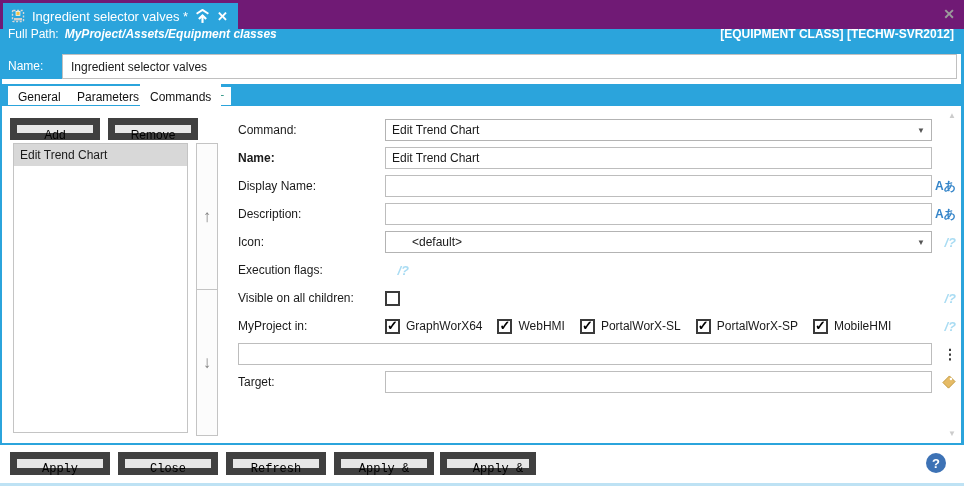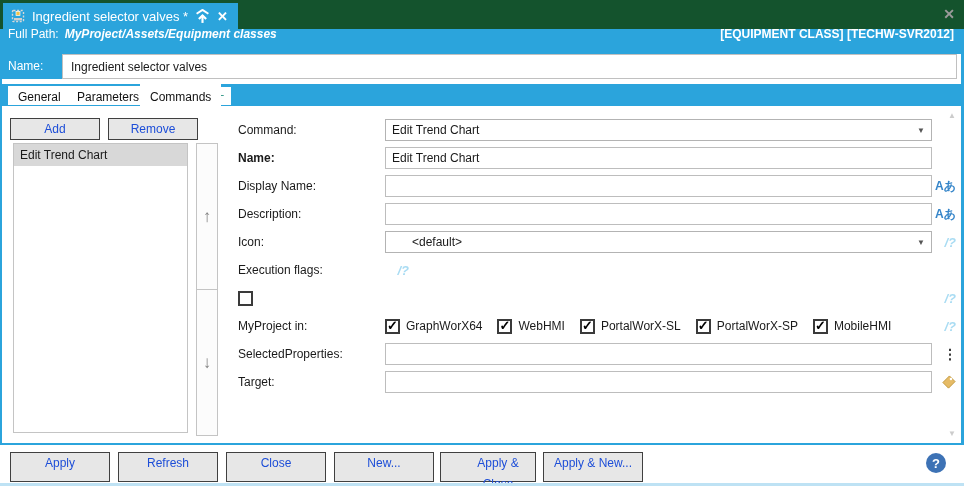--- a/index.html
+++ b/index.html
@@ -3,21 +3,21 @@
 <meta charset="utf-8">
 <style>
   * { box-sizing: border-box; }
   html,body { margin:0; padding:0; }
   body {
     width:964px; height:486px; position:relative; overflow:hidden;
     background:#ffffff; font-family:"Liberation Sans", sans-serif; font-size:12px; color:#1a1a1a;
   }
 
   
-  .title-row { position:absolute; left:0; top:0; width:964px; height:29px; background:#14532d; }
+  .title-row { position:absolute; left:0; top:0; width:964px; height:29px; background:#701a75; }
   .doc-tab {
     position:absolute; left:3px; top:3px; height:26px; background:#2BA4DC; color:#fff;
     display:flex; align-items:center; padding:0 10px 0 8px; gap:7px; font-size:13px;
   }
   .doc-tab .ttl { white-space:nowrap; }
   .doc-tab .tab-x { color:#fff; font-size:13px; font-weight:bold; cursor:default; }
   .win-close { position:absolute; right:9px; top:6px; color:#9b9b9b; font-size:14px; font-weight:bold; }
 
   
   .path-bar {
@@ -54,22 +54,22 @@
 
   
   .border-left  { position:absolute; left:0; top:29px; width:2px;  height:416px; background:#2BA4DC; }
   .border-right { position:absolute; right:0; top:29px; width:3px; height:416px; background:#2BA4DC; }
   .footer-line  { position:absolute; left:0; top:443px; width:964px; height:2px; background:#2BA4DC; }
   .bottom-strip { position:absolute; left:0; top:483px; width:964px; height:3px; background:#BEE2F4; }
 
   
   .content { position:absolute; left:0; top:106px; width:964px; height:337px; background:#fff; }
   .btn {
-    background:#e7e7e7; border:1px solid #404040; font-family:"Liberation Sans", sans-serif;
-    font-size:12px; color:#1d4ed8; text-align:center; cursor:default;
+    background:#e7e7e7; border:7px solid #404040; font-family:"Liberation Sans", sans-serif;
+    font-size:12px; color:#000000; text-align:center; cursor:default;
   }
   .add-btn    { position:absolute; left:10px;  top:12px; width:90px; height:22px; line-height:20px; }
   .remove-btn { position:absolute; left:108px; top:12px; width:90px; height:22px; line-height:20px; }
   .cmd-list {
     position:absolute; left:13px; top:37px; width:175px; height:290px;
     border:1px solid #c4c4c4; background:#fff;
   }
   .list-item { height:22px; line-height:22px; padding-left:6px; }
   .list-item.checked { background:#d8d8d8; }
   .arrow-col { position:absolute; left:196px; top:37px; width:22px; height:294px; }
@@ -110,21 +110,21 @@
     font-size:13px; font-weight:bold; color:#000; line-height:1;
   }
   .cb .box.checked::after { content:"✓"; margin-top:-2px; }
   .cb .cbl { margin-left:6px; }
   .loc-icon { color:#3585C9; font-weight:bold; font-size:12px; }
   .alias-icon { color:#A9DCF3; font-weight:bold; font-style:italic; font-size:13px; letter-spacing:0px; }
   .more-icon { color:#3a3a3a; font-weight:bold; font-size:14px; letter-spacing:-1px; }
 
   
   .footer { position:absolute; left:0; top:445px; width:964px; height:38px; background:#fff; }
-  .fbtn { position:absolute; top:7px; height:30px; line-height:21px; }
+  .fbtn { position:absolute; top:7px; height:23px; line-height:21px;font-family:Liberation Mono, monospace; }
   .fbtn:nth-child(1) { left:10px;  width:100px; }
   .fbtn:nth-child(2) { left:118px; width:100px; }
   .fbtn:nth-child(3) { left:226px; width:100px; }
   .fbtn:nth-child(4) { left:334px; width:100px; }
   .fbtn:nth-child(5) { left:440px; width:96px;padding-left:20px;  }
   .fbtn:nth-child(6) { left:543px; width:100px; }
   .help-circle {
     position:absolute; right:18px; top:8px; width:20px; height:20px; border-radius:50%;
     background:#3D72B5; color:#fff; font-weight:bold; font-size:13px;
     display:flex; align-items:center; justify-content:center;
@@ -247,20 +247,21 @@
     </div>
 
     <div class="frow">
       <div class="flabel">Execution flags:</div>
       <div class="ficon">
           <span class="alias-icon">/?</span>
         </div>
     </div>
 
     <div class="frow">
+      <div class="flabel">Visible on all children:</div>
       <div class="fctrl cb-row">
         <span class="cb">
           <span class="box"></span>
         </span>
       </div>
       <div class="ficon">
           <span class="alias-icon">/?</span>
         </div>
     </div>
 
@@ -287,21 +288,20 @@
           <span class="box checked"></span>
           <span class="cbl">MobileHMI</span>
         </span>
       </div>
       <div class="ficon">
           <span class="alias-icon">/?</span>
         </div>
     </div>
 
     <div class="frow gap-top">
-      <div class="flabel">SelectedProperties:</div>
       <div class="fctrl">
         <input class="tinput" value="" style="">
       </div>
       <div class="ficon">
           <span class="more-icon">⋮</span>
         </div>
     </div>
 
     <div class="frow">
       <div class="flabel">Target:</div>
@@ -320,21 +320,20 @@
 
   </div>
 </div>
 
 <div class="border-left"></div>
 <div class="border-right"></div>
 <div class="footer-line"></div>
 
 <div class="footer">
   <div class="btn fbtn">Apply</div>
+  <div class="btn fbtn">Close</div>
   <div class="btn fbtn">Refresh</div>
-  <div class="btn fbtn">Close</div>
-  <div class="btn fbtn">New...</div>
   <div class="btn fbtn">Apply &amp; Close</div>
   <div class="btn fbtn">Apply &amp; New...</div>
   <div class="help-circle">?</div>
 </div>
 
 <div class="bottom-strip"></div>
 
 </body></html>

